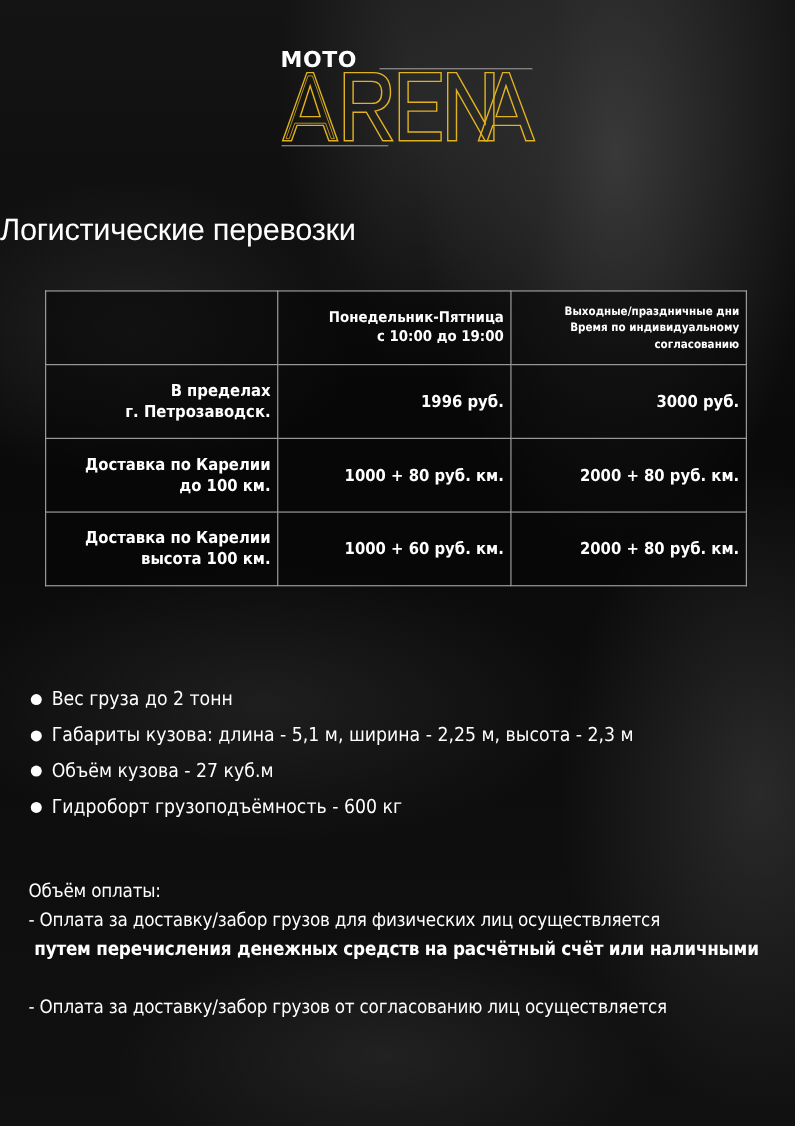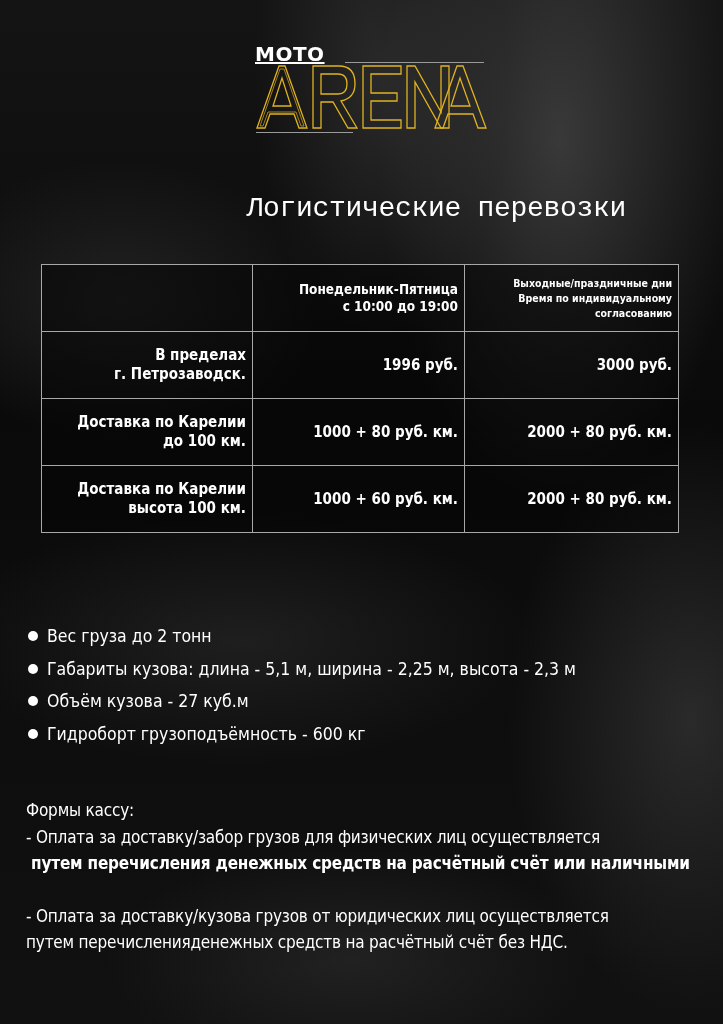--- a/index.html
+++ b/index.html
@@ -17,28 +17,28 @@
       radial-gradient(ellipse 300px 200px at 120px 300px, rgba(55,55,55,0.5), rgba(0,0,0,0) 70%),
       radial-gradient(ellipse 260px 420px at 690px 720px, rgba(70,70,70,0.5), rgba(0,0,0,0) 70%),
       radial-gradient(ellipse 420px 180px at 240px 640px, rgba(45,45,45,0.55), rgba(0,0,0,0) 70%),
       radial-gradient(ellipse 350px 160px at 350px 960px, rgba(50,50,50,0.5), rgba(0,0,0,0) 70%),
       linear-gradient(180deg,#141414 0%,#0a0a0a 40%,#111 100%);
   }
   .logo { position:absolute; left:255px; top:44px; width:232px; height:92px; }
   .logo-moto {
     position:absolute; left:0; top:0;
     font-family:"DejaVu Sans", sans-serif; font-weight:bold; font-size:20px; letter-spacing:0.5px;
-    color:#fff; line-height:20px;text-decoration:underline;
+    color:#fff; line-height:20px;
   }
   .logo-line-top { position:absolute; left:90px; top:18px; width:139px; height:1px; background:#9a9a9a; }
   .logo-line-bottom { position:absolute; left:1px; top:88px; width:97px; height:1px; background:#9a9a9a; }
   .logo-arena { position:absolute; left:0; top:20px; }
   .title {
-    position:absolute; left:0; width:626px; top:174px; text-align:right;
-    font-family:Liberation Mono, monospace; font-size:28px; font-weight:normal; color:#fff;
+    position:absolute; left:0; width:626px; top:174px; text-align:left;
+    font-family:Liberation Sans, sans-serif; font-size:28px; font-weight:normal; color:#fff;
     letter-spacing:-0.3px;
   }
   table.rates {
     position:absolute; left:41px; top:264px; width:638px;
     border-collapse:collapse; table-layout:fixed;
     background:rgba(5,5,5,0.55);
   }
   table.rates td, table.rates th {
     border:1.5px solid #a8a8a8; text-align:right; vertical-align:middle;
     font-family:"DejaVu Sans Condensed","DejaVu Sans", sans-serif; font-weight:bold;
@@ -130,19 +130,18 @@
   </table>
 
 <ul class="features">
   <li><span class="dot"></span><span>Вес груза до 2 тонн</span></li>
   <li><span class="dot"></span><span>Габариты кузова: длина - 5,1 м, ширина - 2,25 м, высота - 2,3 м</span></li>
   <li><span class="dot"></span><span>Объём кузова - 27 куб.м</span></li>
   <li><span class="dot"></span><span>Гидроборт грузоподъёмность - 600 кг</span></li>
 </ul>
 
 <div class="payment">
-  <p>Формы кассу:</p>
+  <p>Объём оплаты:</p>
   <p>- Оплата за доставку/забор грузов для физических лиц осуществляется</p>
   <p style="white-space:pre;font-weight:bold;"> путем перечисления денежных средств на расчётный счёт или наличными</p>
   <div class="gap"></div>
-  <p>- Оплата за доставку/кузова грузов от юридических лиц осуществляется</p>
-  <p>путем перечисленияденежных средств на расчётный счёт без НДС.</p>
+  <p>- Оплата за доставку/забор грузов от согласованию лиц осуществляется</p>
 </div>
 
 </body></html>

